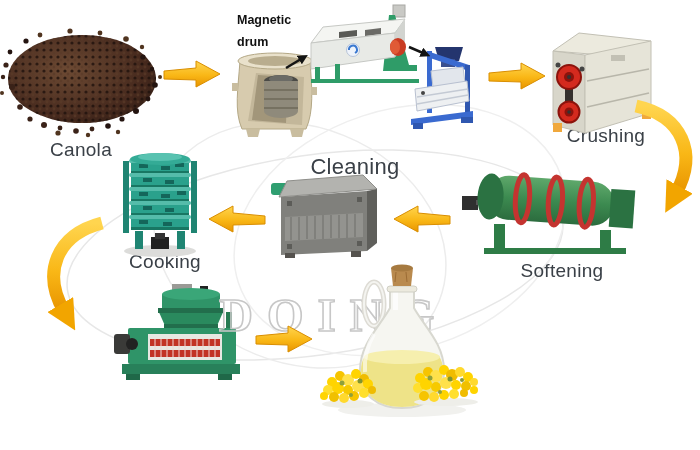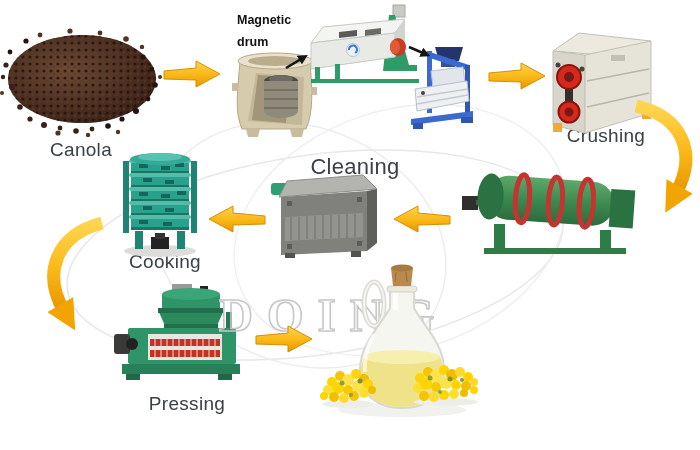--- a/index.html
+++ b/index.html
@@ -385,18 +385,18 @@
   <svg class="abs z6" style="left:283;top:50" width="30" height="24">
     <line x1="3" y1="18" x2="18" y2="9" stroke="#141414" stroke-width="2.5" marker-end="url(#bhead)"></line>
   </svg>
   <svg class="abs z6" style="left:406;top:42" width="28" height="20">
     <line x1="3" y1="5" x2="17" y2="11" stroke="#141414" stroke-width="2.5" marker-end="url(#bhead)"></line>
   </svg>
 
   <div class="label step" style="left:81px;top:139px">Canola</div>
   <div class="label step step-lg" style="left:355px;top:154px">Cleaning</div>
   <div class="label step" style="left:606px;top:125px">Crushing</div>
+  <div class="label step" style="left:562px;top:260px">Softening</div>
   <div class="label step" style="left:165px;top:251px">Cooking</div>
-  <div class="label step" style="left:187px;top:393px">Pressing</div>
 
   <div class="label sub" style="left:237px;top:9px;width:70px">Magnetic drum</div>
 
 </div>
 
 </body></html>

